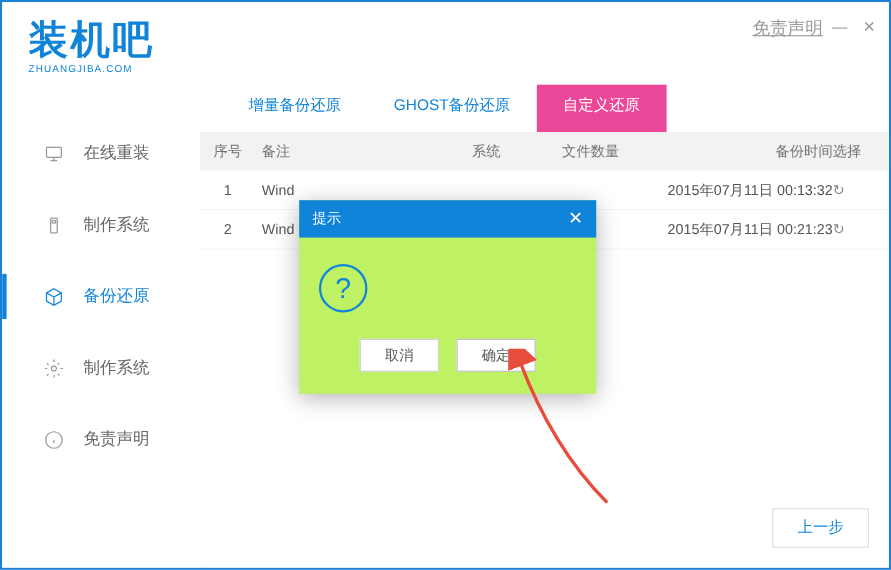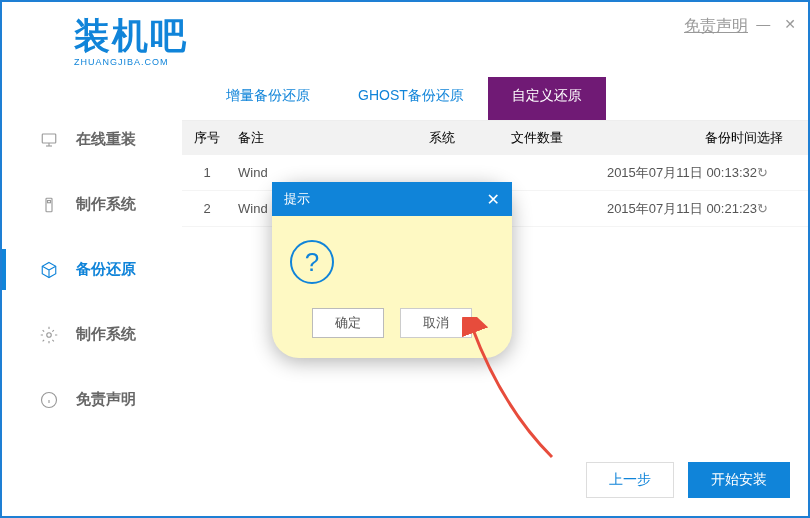--- a/index.html
+++ b/index.html
@@ -1,48 +1,48 @@
 <!DOCTYPE html>
 <html><head>
   <meta charset="utf-8">
   <style>
     * { margin: 0; padding: 0; box-sizing: border-box; }
     body { font-family: "Microsoft YaHei", sans-serif; width: 810px; height: 518px; overflow: hidden; }
     .app { width: 810px; height: 518px; border: 2px solid #1e7fd4; position: relative; background: #fff; }
     .header { height: 75px; background: #fff; position: relative; display: flex; align-items: center; padding-left: 24px; }
-    .logo { display: flex; align-items: center; margin-left: 48px; }
+    .logo { display: flex; align-items: center; }
     .logo-text { font-size: 36px; font-weight: bold; color: #1084d9; letter-spacing: 2px; display: flex; align-items: flex-end; }
     .logo-sub { font-size: 9px; color: #1084d9; margin-top: -4px; letter-spacing: 1px; }
     .disclaimer { position: absolute; right: 60px; top: 14px; font-size: 16px; color: #999; text-decoration: underline; cursor: pointer; }
     .win-controls { position: absolute; right: 12px; top: 14px; display: flex; gap: 14px; }
     .win-btn { color: #999; font-size: 14px; cursor: pointer; }
     .body { display: flex; height: calc(100% - 75px); }
-    .sidebar { width: 180px; background: #fff; padding-top: 30px; position: relative; font-weight: bold; }
+    .sidebar { width: 180px; background: #fff; padding-top: 30px; position: relative; }
     .side-item { height: 65px; display: flex; align-items: center; padding-left: 38px; gap: 18px; cursor: pointer; color: #666; font-size: 15px; position: relative; }
     .side-item.active { color: #1084d9; align-items: center; }
     .side-item.active::before { content: ""; position: absolute; left: 0; top: 12px; bottom: 12px; width: 4px; background: #1084d9; }
     .side-icon { width: 18px; height: 18px; display: flex; align-items: center; justify-content: center; }
     .main { flex: 1; background: #fff; position: relative; }
     .tabs { display: flex; border-bottom: 1px solid #eee; height: 44px; padding-left: 20px; }
     .tab { padding: 10px 24px; font-size: 14px; color: #1084d9; cursor: pointer; }
-    .tab.active { background: #701a75; color: #fff; }
-    .table-head { display: flex; background: #f2f2f2; height: 34px; align-items: center; font-size: 13px; color: #000000; }
+    .tab.active { background: #ec4899; color: #fff; }
+    .table-head { display: flex; background: #f2f2f2; height: 34px; align-items: center; font-size: 13px; color: #737373; }
     .col-num { width: 50px; text-align: center; }
     .col-remark { width: 160px; padding-left: 6px; }
     .col-sys { width: 100px; text-align: center; }
     .col-count { width: 90px; text-align: center; }
     .col-time { width: 175px; text-align: right; }
     .col-select { width: 50px; text-align: left; }
     .table-row { display: flex; height: 36px; align-items: center; font-size: 13px; color: #555; border-bottom: 1px solid #f4f4f4; }
     .refresh-icon { color: #888; }
     .footer-btns { position: absolute; right: 18px; bottom: 18px; display: flex; gap: 14px; }
     .btn { padding: 8px 22px; font-size: 14px; border: 1px solid #ddd; background: #fff; cursor: pointer; color: #1084d9; }
     .btn.primary { background: #1084d9; color: #fff; border-color: #1084d9; }
     .overlay { position: absolute; inset: 0; }
-    .dialog { position: absolute; left: 270px; top: 180px; width: 240px; background: #fef9c3; box-shadow: 0 4px 20px rgba(0,0,0,0.3); border-radius: 27px; }
+    .dialog { position: absolute; left: 270px; top: 180px; width: 270px; background: #bef264; box-shadow: 0 4px 20px rgba(0,0,0,0.3); }
     .dialog-head { background: #1084d9; color: #fff; height: 34px; display: flex; align-items: center; justify-content: space-between; padding: 0 12px; font-size: 13px; }
     .dialog-close { cursor: pointer; font-size: 16px; }
     .dialog-body { padding: 24px 18px; display: flex; align-items: center; gap: 18px; }
     .q-icon { width: 44px; height: 44px; border: 2px solid #1084d9; border-radius: 50%; display: flex; align-items: center; justify-content: center; color: #1084d9; font-size: 26px; }
     .dialog-msg { font-size: 13px; color: #555; }
     .dialog-foot { display: flex; justify-content: center; gap: 16px; padding-bottom: 20px; }
     .dlg-btn { padding: 5px 22px; font-size: 13px; border: 1px solid #ccc; background: #fff; cursor: pointer; color: #555; }
     .dlg-btn.ok { border-color: #bbb; }
     .arrow-svg { position: absolute; pointer-events: none; }
   </style>
@@ -141,37 +141,36 @@
         <div class="col-num">2</div>
         <div class="col-remark">Wind</div>
         <div class="col-sys"></div>
         <div class="col-count"></div>
         <div class="col-time">2015年07月11日 00:21:23</div>
         <div class="col-select"><span class="refresh-icon">↻</span></div>
       </div>
 
       <div class="footer-btns">
         <button class="btn">上一步</button>
-        <button class="btn primary">开始安装</button>
       </div>
     </div>
   </div>
 
   <div class="overlay">
     <div class="dialog">
       <div class="dialog-head">
         <span>提示</span>
         <span class="dialog-close">✕</span>
       </div>
       <div class="dialog-body">
         <div class="q-icon">?</div>
       </div>
       <div class="dialog-foot">
+        <button class="dlg-btn">取消</button>
         <button class="dlg-btn ok">确定</button>
-        <button class="dlg-btn">取消</button>
       </div>
     </div>
     <svg class="arrow-svg" style="left:460px; top:315px;" width="120" height="150">
       <defs>
           <marker id="ah" markerWidth="10" markerHeight="10" refX="2" refY="5" orient="auto">
             <path d="M0,0 L0,10 L10,5 z" fill="#e74c3c"></path>
           </marker>
         </defs>
       <path d="M90,140 Q40,90 10,10" stroke="#e74c3c" stroke-width="3" fill="none" marker-end="url(#ah)"></path>
     </svg>

